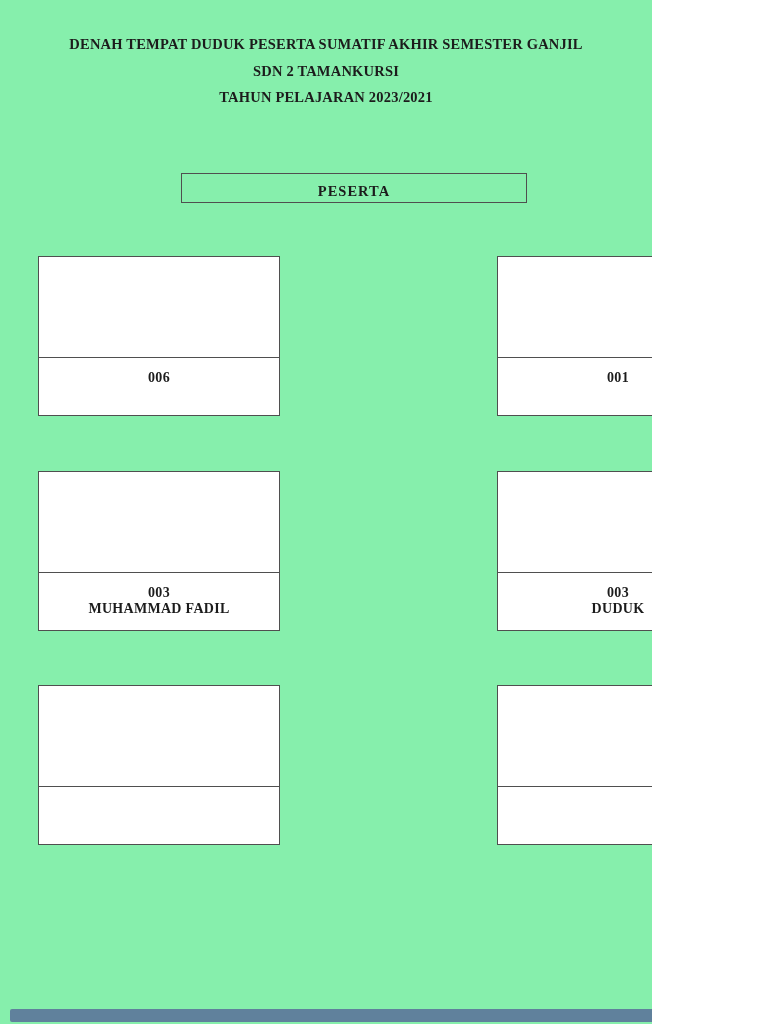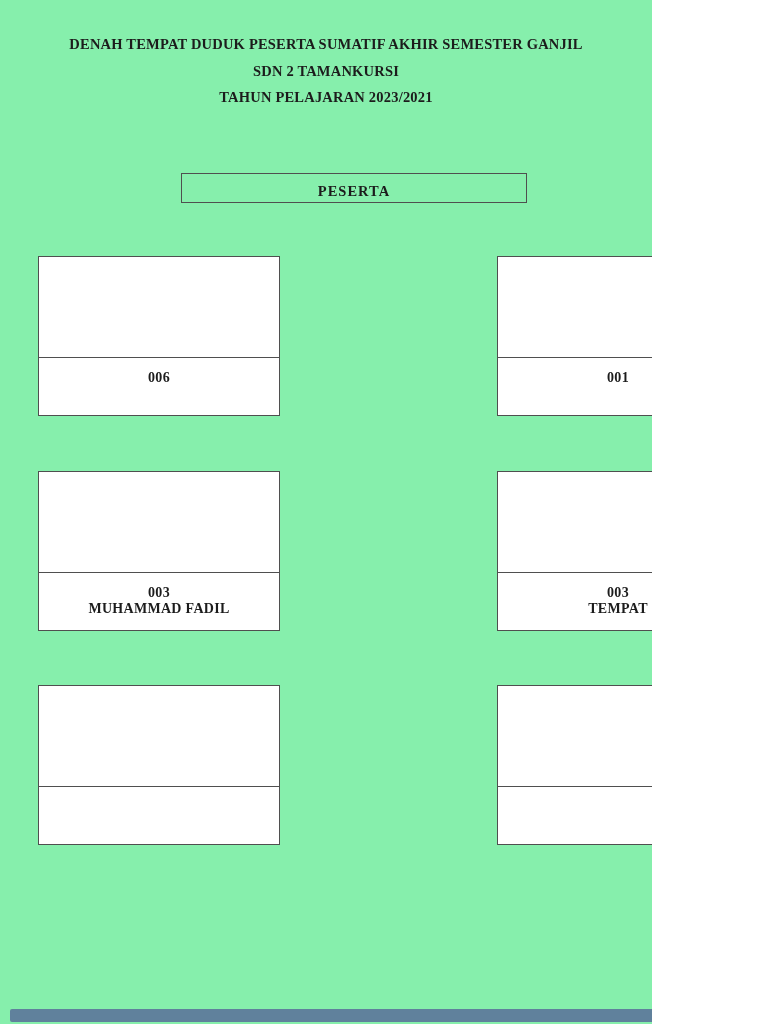--- a/index.html
+++ b/index.html
@@ -111,21 +111,21 @@
     <div class="seat">
       <div>003</div>
       <div>MUHAMMAD FADIL</div>
     </div>
   </div>
 
   <div class="desk col-right row-2">
     <div class="surface"></div>
     <div class="seat">
       <div>003</div>
-      <div>TEMPAT</div>
+      <div>DUDUK</div>
     </div>
   </div>
 
   <div class="desk col-left row-3">
     <div class="surface"></div>
     <div class="seat">
       <div></div>
       <div></div>
     </div>
   </div>

